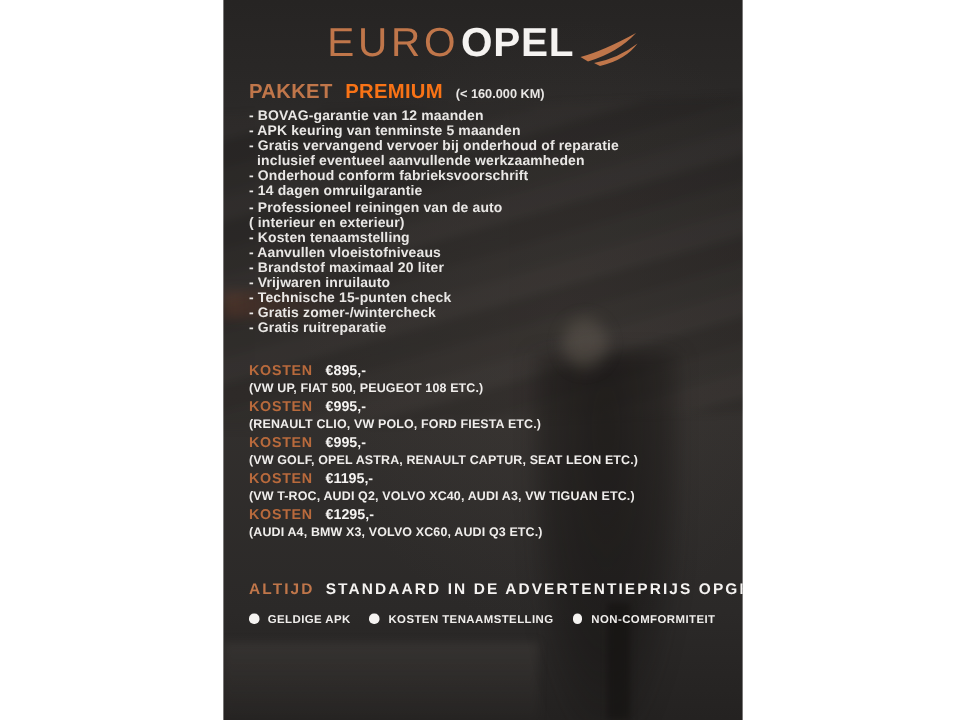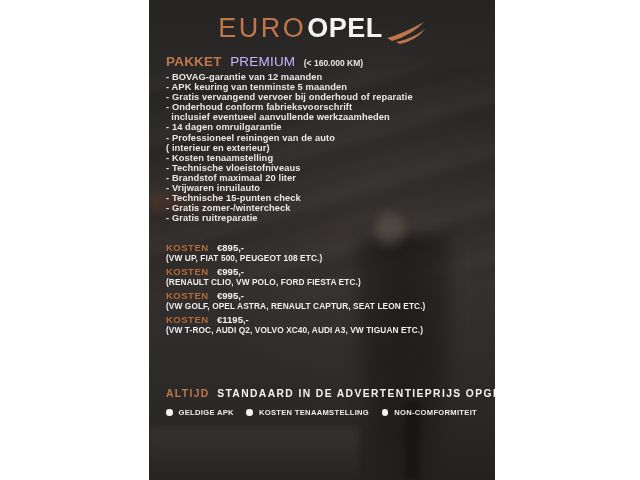--- a/index.html
+++ b/index.html
@@ -63,21 +63,21 @@
     color:#c0764a;font-size:27px;font-weight:400;letter-spacing:2.5px;
   }
   .logo .cars{
     color:#f5f3f1;font-size:27px;font-weight:700;letter-spacing:0.5px;margin-left:1px;
   }
   .logo .swoosh{width:40px;height:24px;margin-left:3px;margin-top:10px;}
   .title{
     position:absolute;left:17px;top:52px;white-space:nowrap;
   }
   .title .t-accent{color:#c0764a;font-size:13.5px;font-weight:700;letter-spacing:0.2px;}
-  .title .t-main{color:#c4b5fd;font-size:13.5px;font-weight:400;letter-spacing:0.2px;margin-left:4px;}
+  .title .t-main{color:#f97316;font-size:13.5px;font-weight:700;letter-spacing:0.2px;margin-left:4px;}
   .title .t-suffix{color:#e9e7e5;font-size:8.5px;font-weight:600;margin-left:4px;}
   .features{
     position:absolute;left:17px;top:72px;
   }
   .feature-line{
     color:#e9e7e5;font-size:9.3px;line-height:10.1px;font-weight:700;
     white-space:pre;letter-spacing:0.1px;
   }
   .pricing{position:absolute;left:17px;top:240px;}
   .price-block{margin-bottom:1px;}
@@ -134,33 +134,33 @@
     </div>
 
     <div class="features">
 
         <div class="feature-line">- BOVAG-garantie van 12 maanden</div>
 
         <div class="feature-line">- APK keuring van tenminste 5 maanden</div>
 
         <div class="feature-line">- Gratis vervangend vervoer bij onderhoud of reparatie</div>
 
+        <div class="feature-line">  inclusief eventueel aanvullende werkzaamheden</div>
+
         <div class="feature-line">- Onderhoud conform fabrieksvoorschrift</div>
 
-        <div class="feature-line">  inclusief eventueel aanvullende werkzaamheden</div>
-
         <div class="feature-line">- 14 dagen omruilgarantie</div>
 
         <div class="feature-line">- Professioneel reiningen van de auto</div>
 
         <div class="feature-line">( interieur en exterieur)</div>
 
         <div class="feature-line">- Kosten tenaamstelling</div>
 
-        <div class="feature-line">- Technische vloeistofniveaus</div>
+        <div class="feature-line">- Aanvullen vloeistofniveaus</div>
 
         <div class="feature-line">- Brandstof maximaal 20 liter</div>
 
         <div class="feature-line">- Vrijwaren inruilauto</div>
 
         <div class="feature-line">- Technische 15-punten check</div>
 
         <div class="feature-line">- Gratis zomer-/wintercheck</div>
 
         <div class="feature-line">- Gratis ruitreparatie</div>
@@ -194,20 +194,27 @@
         </div>
 
         <div class="price-block">
           <div class="price-line1">
             <span class="price-label">KOSTEN</span>
             <span class="price-amount">€1195,-</span>
           </div>
           <div class="price-models">(VW T-ROC, AUDI Q2, VOLVO XC40, AUDI A3, VW TIGUAN ETC.)</div>
         </div>
 
+        <div class="price-block">
+          <div class="price-line1">
+            <span class="price-label">KOSTEN</span>
+            <span class="price-amount">€1295,-</span>
+          </div>
+          <div class="price-models">(AUDI A4, BMW X3, VOLVO XC60, AUDI Q3 ETC.)</div>
+        </div>
 
     </div>
 
     <div class="footer">
       <div class="footer-heading">
         <span class="f-accent">ALTIJD</span>
         <span class="f-main">STANDAARD IN DE ADVERTENTIEPRIJS OPGENOMEN:</span>
       </div>
       <div class="footer-items">
 

